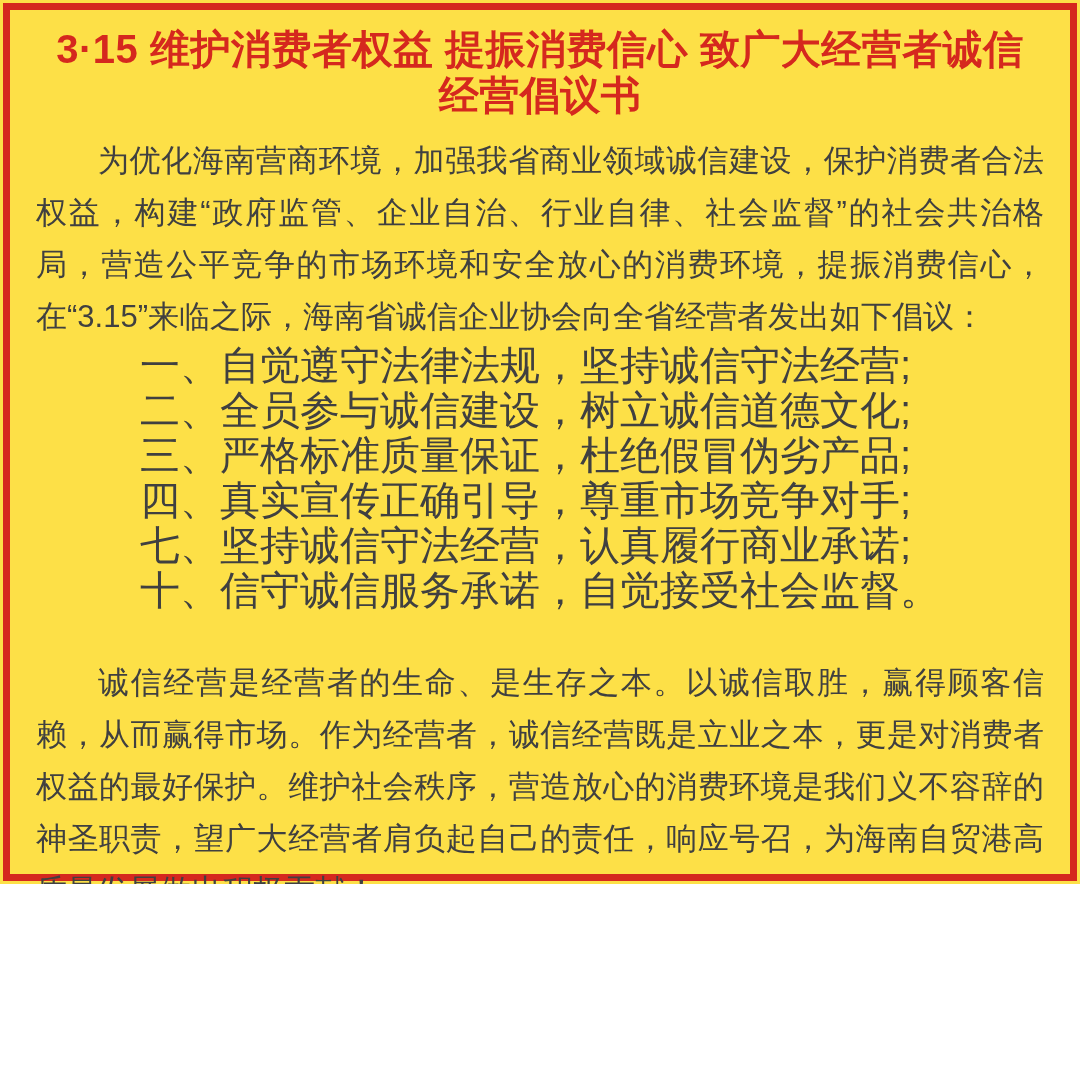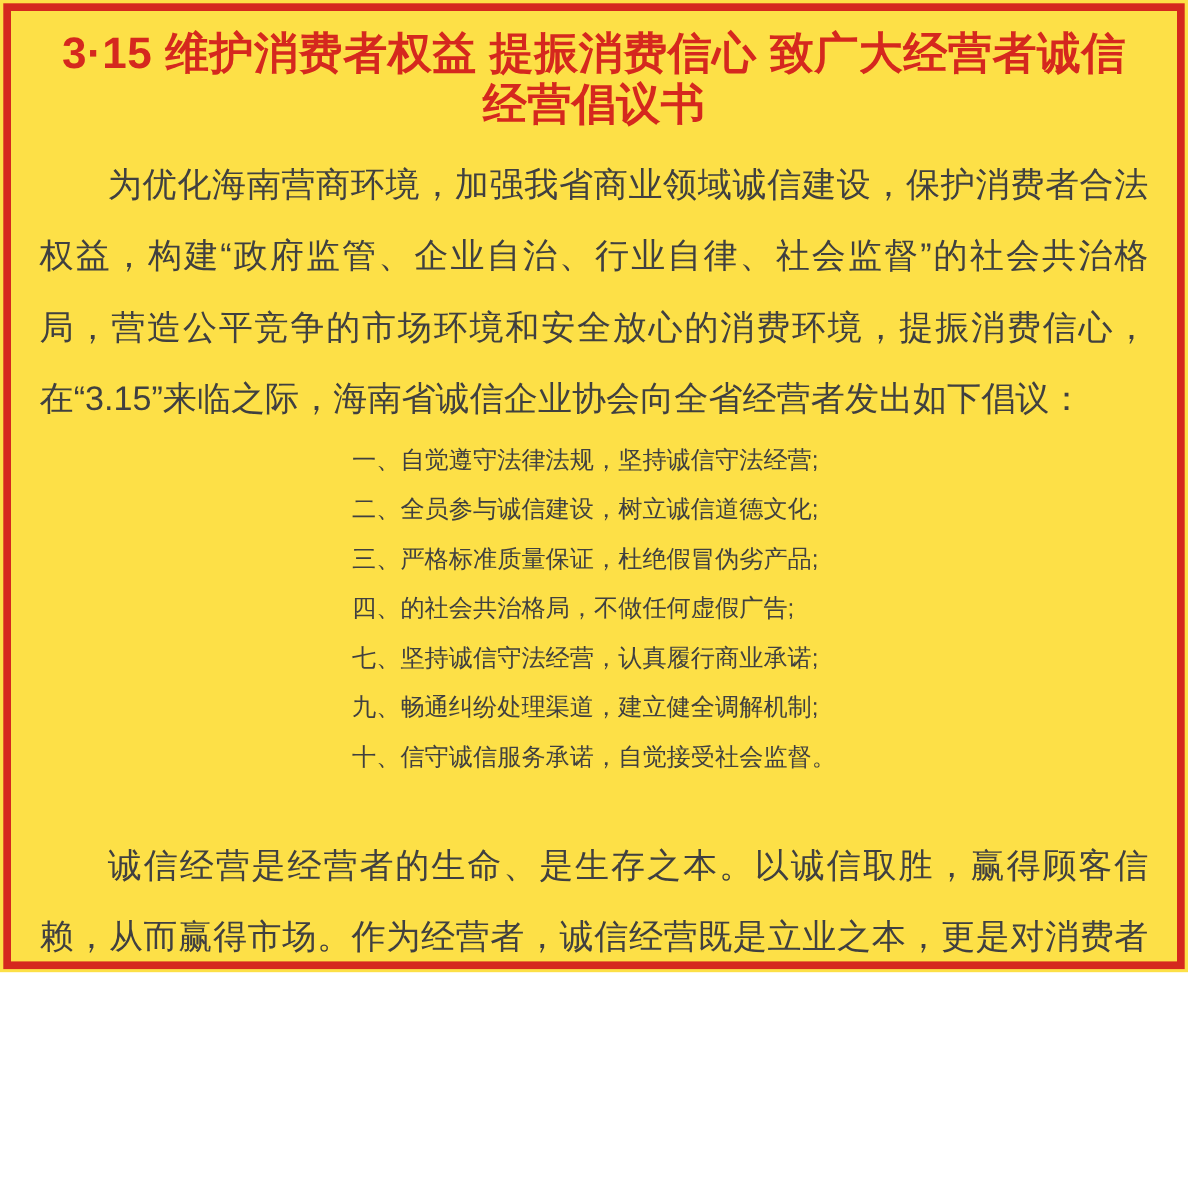--- a/index.html
+++ b/index.html
@@ -33,32 +33,32 @@
     text-align: center;
     color: #d5281e;
     font-size: 40px;
     line-height: 46px;
     font-weight: bold;
     letter-spacing: 0.5px;
   }
   .para {
     margin: 0;
     font-size: 31px;
-    line-height: 65px;
+    line-height: 52px;
     color: #404040;
     text-align: justify;
     text-indent: 2em;
   }
   .intro {
     margin-top: 17px;
   }
   .list {
     width: fit-content;
     margin: 0 auto;
-    font-size: 22px;
+    font-size: 40px;
     line-height: 45px;
     color: #404040;
     text-align: left;
   }
   .closing {
     margin-top: 44px;
   }
   .signoff {
     font-size: 31px;
     line-height: 45px;
@@ -77,23 +77,22 @@
   <div class="frame"></div>
   <div class="content">
     <h1 class="title">3·15 维护消费者权益 提振消费信心 致广大经营者诚信经营倡议书</h1>
 
     <p class="para intro">为优化海南营商环境，加强我省商业领域诚信建设，保护消费者合法权益，构建“政府监管、企业自治、行业自律、社会监督”的社会共治格局，营造公平竞争的市场环境和安全放心的消费环境，提振消费信心，在“3.15”来临之际，海南省诚信企业协会向全省经营者发出如下倡议：</p>
 
     <div class="list">
       <div>一、自觉遵守法律法规，坚持诚信守法经营;</div>
       <div>二、全员参与诚信建设，树立诚信道德文化;</div>
       <div>三、严格标准质量保证，杜绝假冒伪劣产品;</div>
-      <div>四、的社会共治格局，不做任何虚假广告;</div>
+      <div>四、真实宣传正确引导，尊重市场竞争对手;</div>
       <div>七、坚持诚信守法经营，认真履行商业承诺;</div>
-      <div>九、畅通纠纷处理渠道，建立健全调解机制;</div>
       <div>十、信守诚信服务承诺，自觉接受社会监督。</div>
     </div>
 
     <p class="para closing">诚信经营是经营者的生命、是生存之本。以诚信取胜，赢得顾客信赖，从而赢得市场。作为经营者，诚信经营既是立业之本，更是对消费者权益的最好保护。维护社会秩序，营造放心的消费环境是我们义不容辞的神圣职责，望广大经营者肩负起自己的责任，响应号召，为海南自贸港高质量发展做出积极贡献！</p>
 
     <div class="signoff signature">海南省诚信企业协会</div>
 
   </div>
 </div>
 

